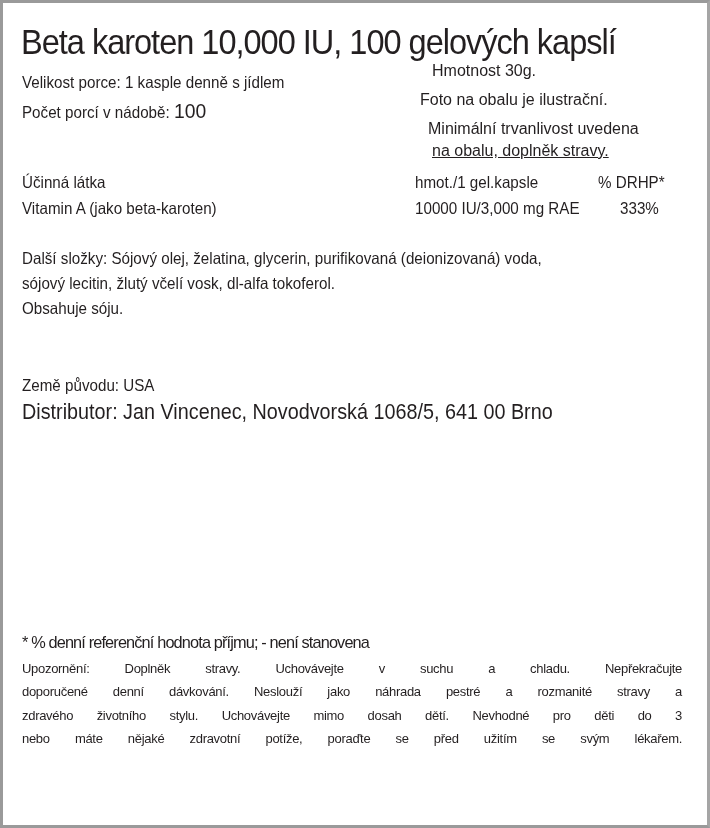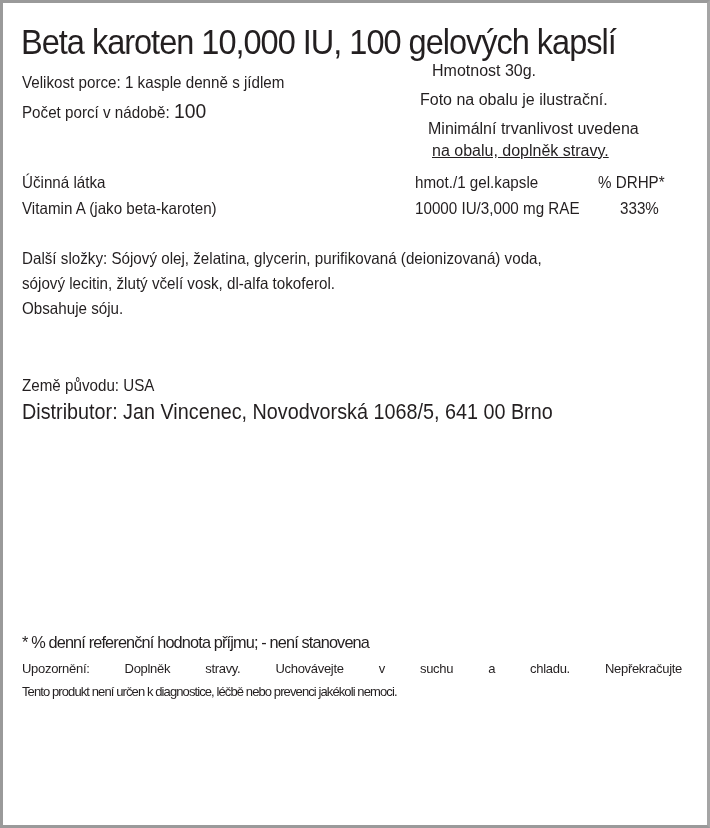--- a/index.html
+++ b/index.html
@@ -54,14 +54,16 @@
   <div class="t s16" style="left:22px; top:299px;">Obsahuje sóju.</div>
 </div>
 
 <div class="t s16" style="left:22px; top:376px;">Země původu: USA</div>
 <div class="t big" style="left:22px; top:400px;">Distributor: Jan Vincenec, Novodvorská 1068/5, 641 00 Brno</div>
 
 <div class="t footnote" style="left:22px; top:633px;">* % denní referenční hodnota příjmu; - není stanovena</div>
 
 <div class="warn">
   <span class="warn-line" style="display: block;">Upozornění: Doplněk stravy. Uchovávejte v suchu a chladu. Nepřekračujte</span>
-  <span class="warn-line last" style="display: block;">Tento produkt není určen k diagnostice, léčbě nebo prevenci jakékoli nemoci.</span>
+  <span class="warn-line" style="display: block;">doporučené denní dávkování. Neslouží jako náhrada pestré a rozmanité stravy a</span>
+  <span class="warn-line" style="display: block;">zdravého životního stylu. Uchovávejte mimo dosah dětí. Nevhodné pro děti do 3</span>
+  <span class="warn-line" style="display: block;">nebo máte nějaké zdravotní potíže, poraďte se před užitím se svým lékařem.</span>
 </div>
 
 </body></html>

